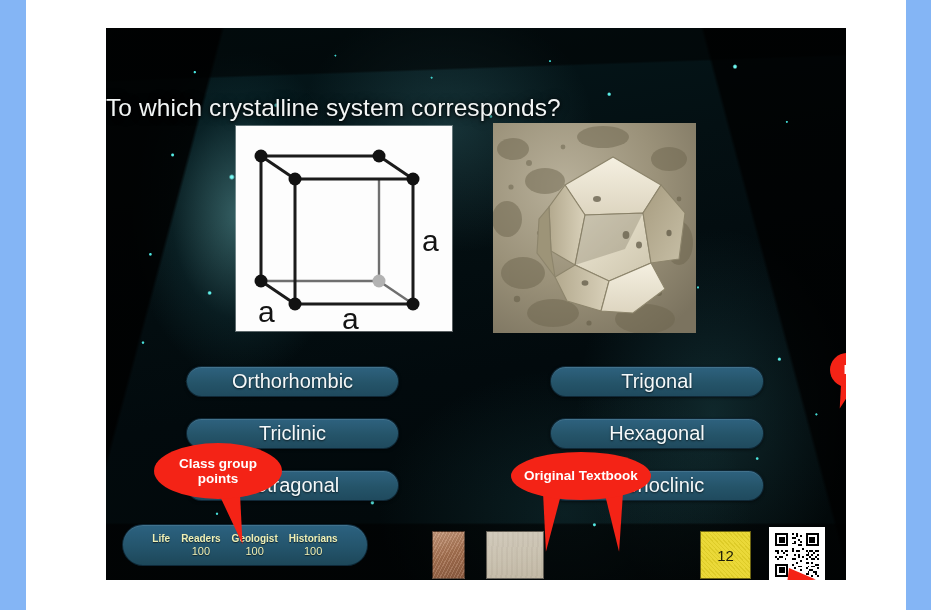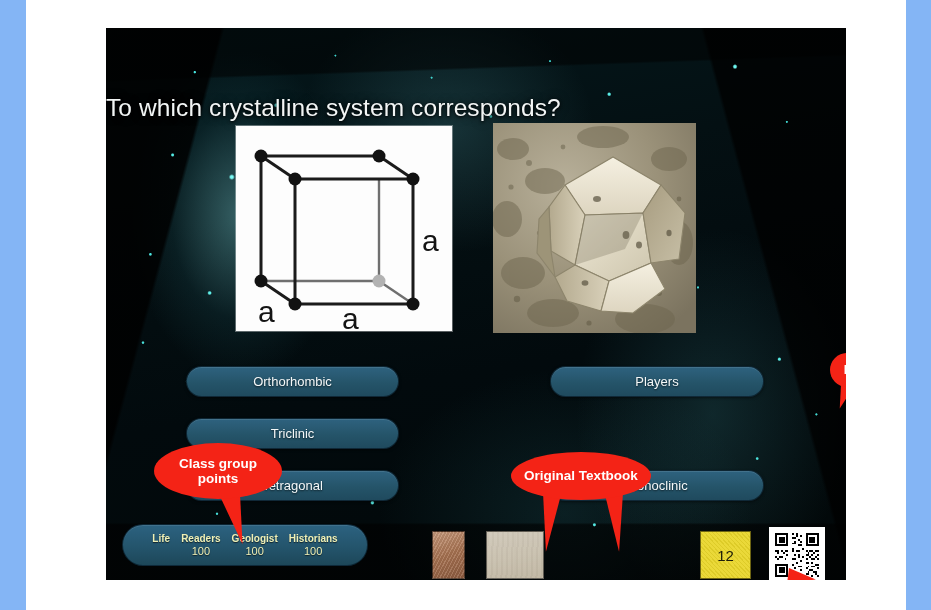--- a/index.html
+++ b/index.html
@@ -119,21 +119,21 @@
 
   
   .answers { position: absolute; top: 0; left: 0; width: 100%; height: 100%; }
   .ans {
     position: absolute;
     height: 31px;
     border-radius: 16px;
     background: linear-gradient(180deg, #2e627f 0%, #255469 55%, #1f4a5e 100%);
     border: 1px solid rgba(10,30,42,.85);
     color: #f4f8f9;
-    font-size: 13px;
+    font-size: 20px;
     display: flex; align-items: center; justify-content: center;
     text-shadow: 0 1px 2px rgba(0,0,0,.65);
     box-shadow: inset 0 1px 0 rgba(255,255,255,.10), 0 1px 3px rgba(0,0,0,.5);
     cursor: pointer;
   }
   .ans-l1 { left: 80px;  top: 338px; width: 213px; }
   .ans-l2 { left: 80px;  top: 390px; width: 213px; }
   .ans-l3 { left: 80px;  top: 442px; width: 213px; }
   .ans-r1 { left: 444px; top: 338px; width: 214px; }
   .ans-r2 { left: 444px; top: 390px; width: 214px; }
@@ -390,21 +390,22 @@
           <ellipse cx="176" cy="110" rx="2.6" ry="3.2"></ellipse>
         </g>
         <polygon points="92,92 150,90 132,126 82,142" fill="#6d6450" opacity=".28"></polygon>
       </svg>
     </div>
 
     <div class="answers">
       <div class="ans ans-l1">Orthorhombic</div>
       <div class="ans ans-l2">Triclinic</div>
       <div class="ans ans-l3">Tetragonal</div>
-      <div class="ans ans-r1">Players</div>
+      <div class="ans ans-r1">Trigonal</div>
+      <div class="ans ans-r2">Hexagonal</div>
       <div class="ans ans-r3">Monoclinic</div>
     </div>
 
     <div id="scorebar">
       <div id="scorebar-inner">
         <div class="team">
           <div class="team-name">Life</div>
           <div class="team-score"></div>
         </div>
         <div class="team">

